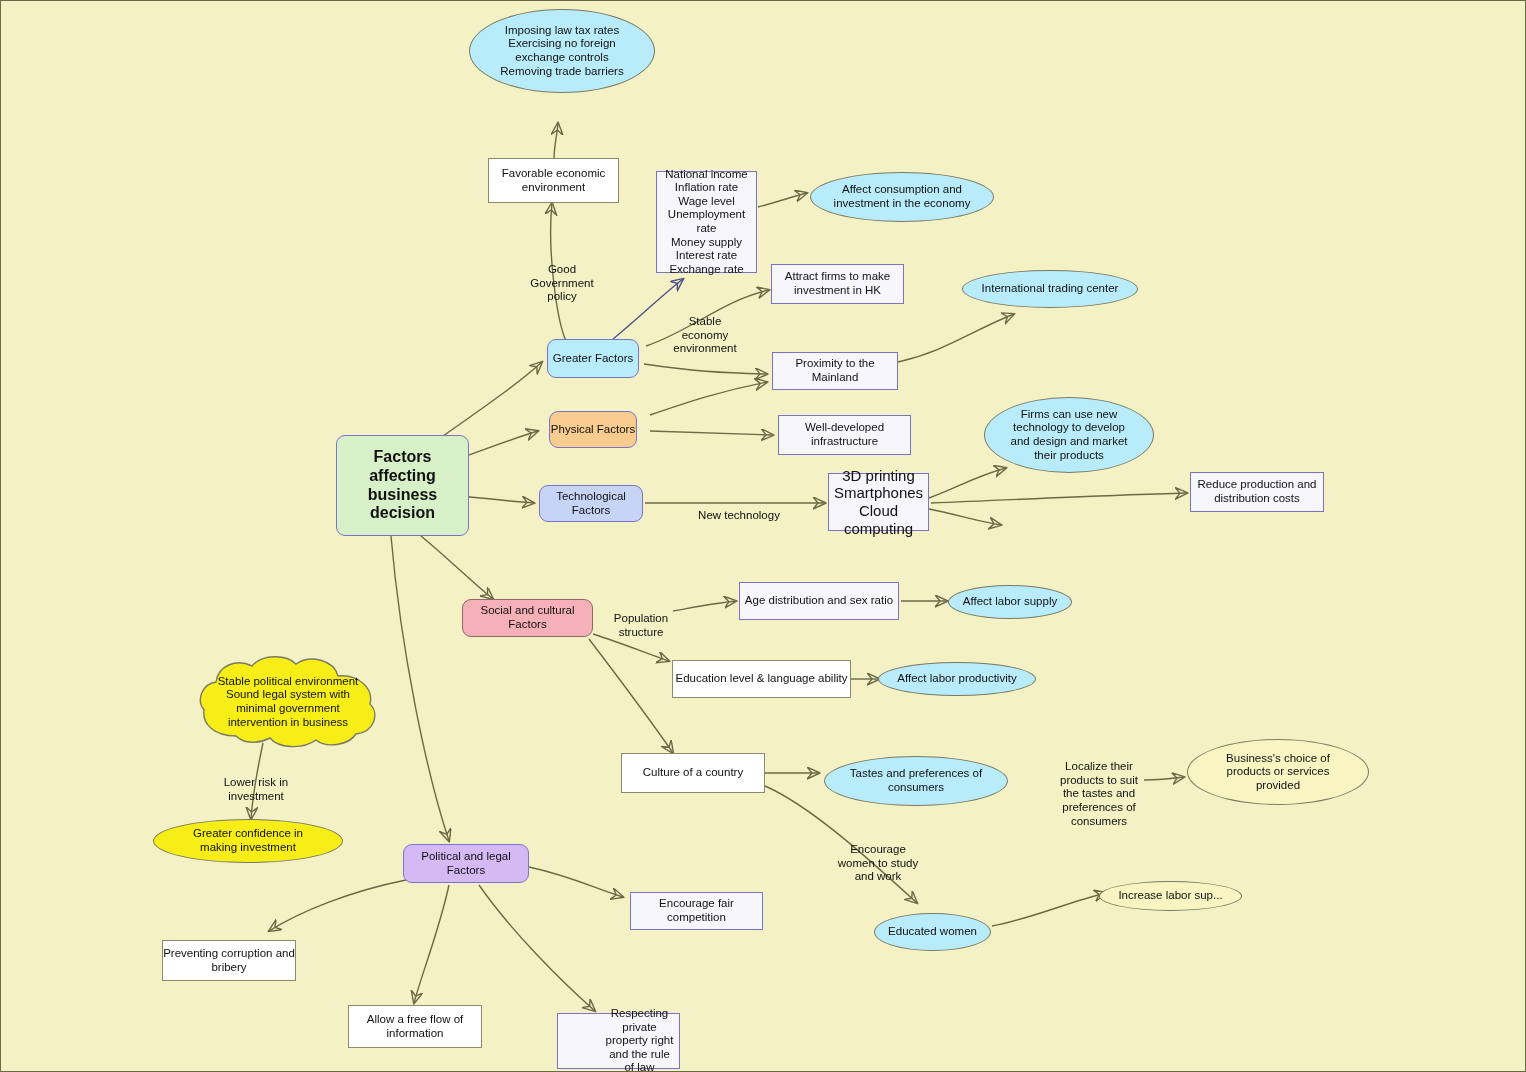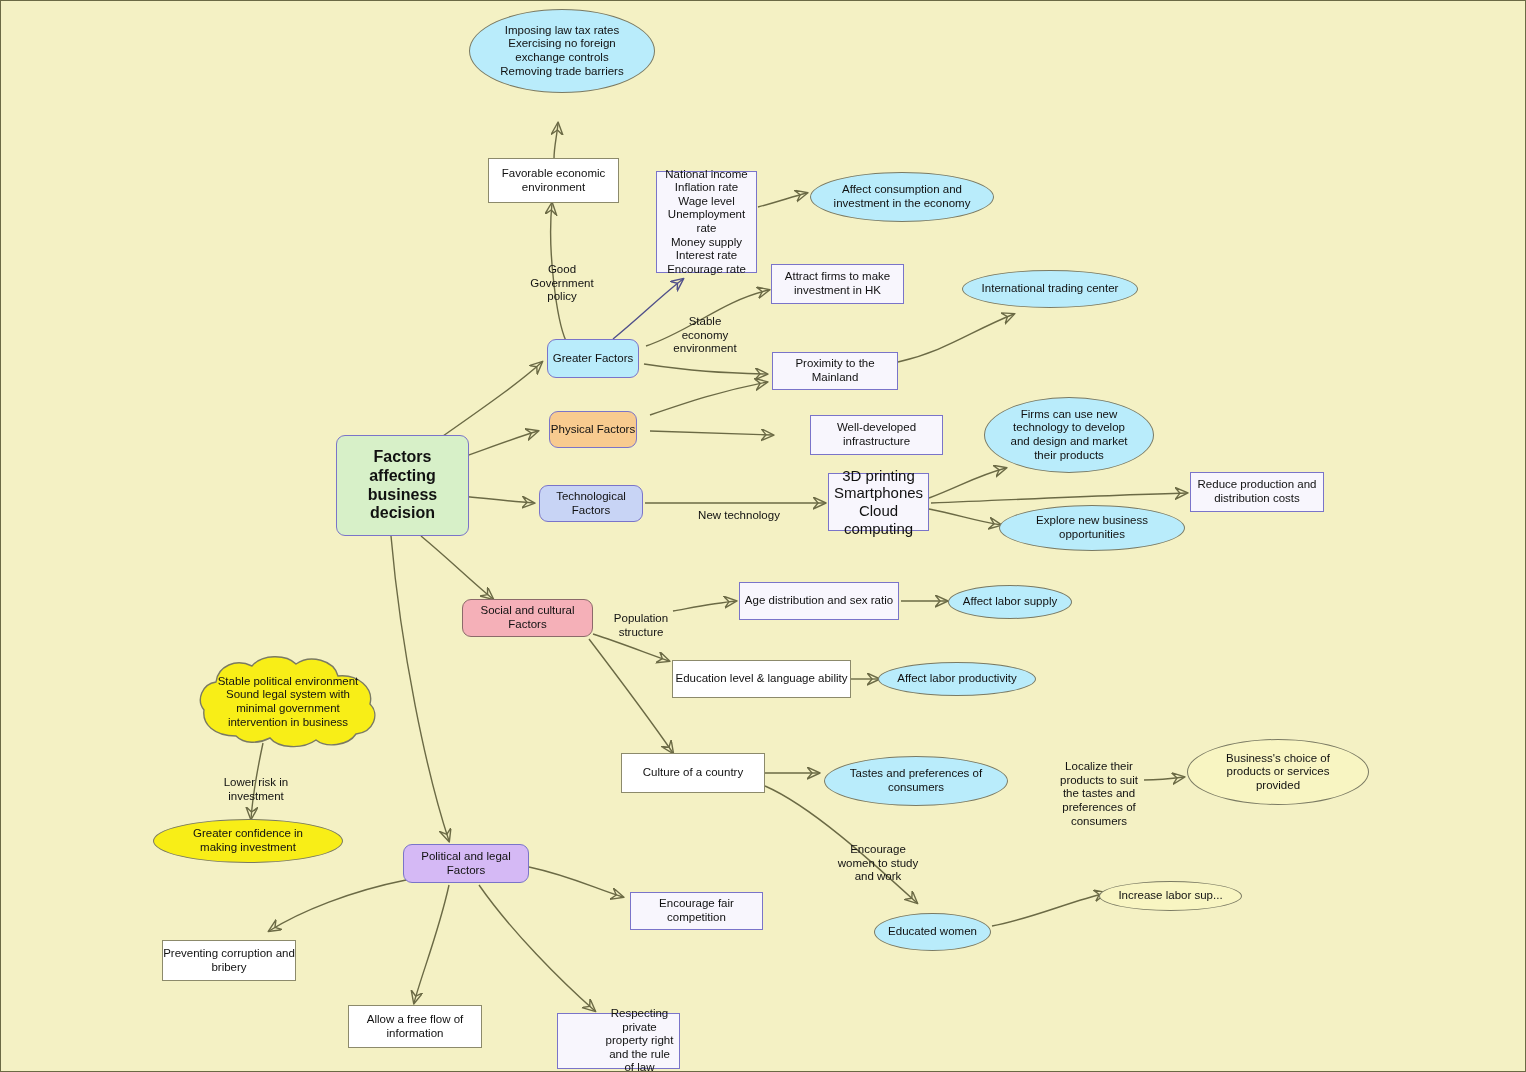--- a/index.html
+++ b/index.html
@@ -188,21 +188,21 @@
 environment</span>
   </div>
 
   <div class="node rect violet" style="left:655px; top:170px; width:101px; height:102px; font-size:11.5px;">
     <span>National income
 Inflation rate
 Wage level
 Unemployment rate
 Money supply
 Interest rate
-Encourage rate</span>
+Exchange rate</span>
   </div>
 
   <div class="node ellipse" style="left:809px; top:171px; width:184px; height:50px; font-size:11.5px;">
     <span>Affect consumption and
 investment in the economy</span>
   </div>
 
   <div class="node rect violet" style="left:770px; top:263px; width:133px; height:40px; font-size:11.5px;">
     <span>Attract firms to make
 investment in HK</span>
@@ -217,21 +217,21 @@
   </div>
 
   <div class="node rect violet" style="left:771px; top:351px; width:126px; height:38px; font-size:11.5px;">
     <span>Proximity to the Mainland</span>
   </div>
 
   <div class="node round" style="left:548px; top:410px; width:88px; height:37px; font-size:11.5px; background:#f8cb8f;">
     <span>Physical Factors</span>
   </div>
 
-  <div class="node rect violet" style="left:777px; top:414px; width:133px; height:40px; font-size:11.5px;margin-left:32px;">
+  <div class="node rect violet" style="left:777px; top:414px; width:133px; height:40px; font-size:11.5px;">
     <span>Well-developed
 infrastructure</span>
   </div>
 
   <div class="node ellipse" style="left:983px; top:396px; width:170px; height:76px; font-size:11.5px;">
     <span>Firms can use new
 technology to develop
 and design and market
 their products</span>
   </div>
@@ -244,24 +244,20 @@
     <span>3D printing
 Smartphones
 Cloud computing</span>
   </div>
 
   <div class="node rect violet" style="left:1189px; top:471px; width:134px; height:40px; font-size:11.5px;">
     <span>Reduce production and
 distribution costs</span>
   </div>
 
-  <div class="node ellipse" style="left:998px; top:504px; width:186px; height:46px; font-size:11.5px;">
-    <span>Explore new business
-opportunities</span>
-  </div>
 
   <div class="node rect violet" style="left:738px; top:581px; width:160px; height:38px; font-size:11.5px;">
     <span>Age distribution and sex ratio</span>
   </div>
 
   <div class="node ellipse" style="left:947px; top:584px; width:124px; height:34px; font-size:11.5px;">
     <span>Affect labor supply</span>
   </div>
 
   <div class="node round" style="left:461px; top:598px; width:131px; height:38px; font-size:11.5px; background:#f5b0b8; border-color:#8c6a6a;">

